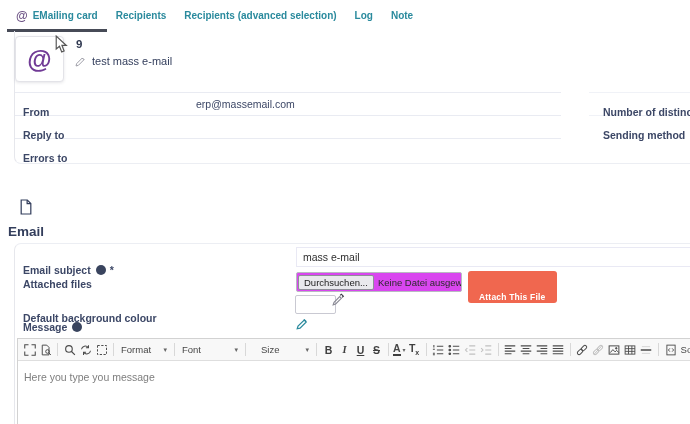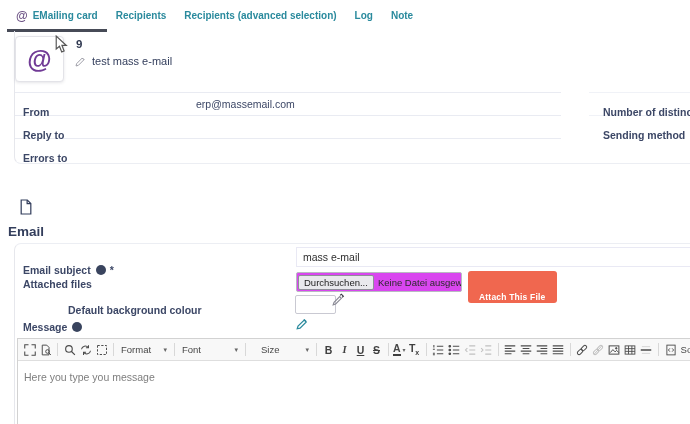--- a/index.html
+++ b/index.html
@@ -168,21 +168,21 @@
 
     <div class="flabel" style="top:34px;">
       <span>Attached files</span>
     </div>
     <div class="filebox">
       <span class="browse">Durchsuchen...</span>
       <span class="nofile">Keine Datei ausgewählt.</span>
     </div>
     <button class="attach-btn">Attach This File</button>
 
-    <div class="flabel" style="top:60px;margin-left:45px;">
+    <div class="flabel" style="top:68px;">
       <span>Default background colour</span>
     </div>
     <div class="colorbox"></div>
     <span class="picker-icon">
       <svg class="ic" width="13" height="13" viewBox="0 0 16 16" fill="none" stroke-width="1.4">
         <path d="M1.5 14.5l1-3 7-7 2 2-7 7z" stroke="#8a8a94"></path>
         <path d="M10 3l1.5-1.5 2.5 2.5L12.5 5.5" stroke="#3a3a44"></path>
       </svg>
     </span>
 

